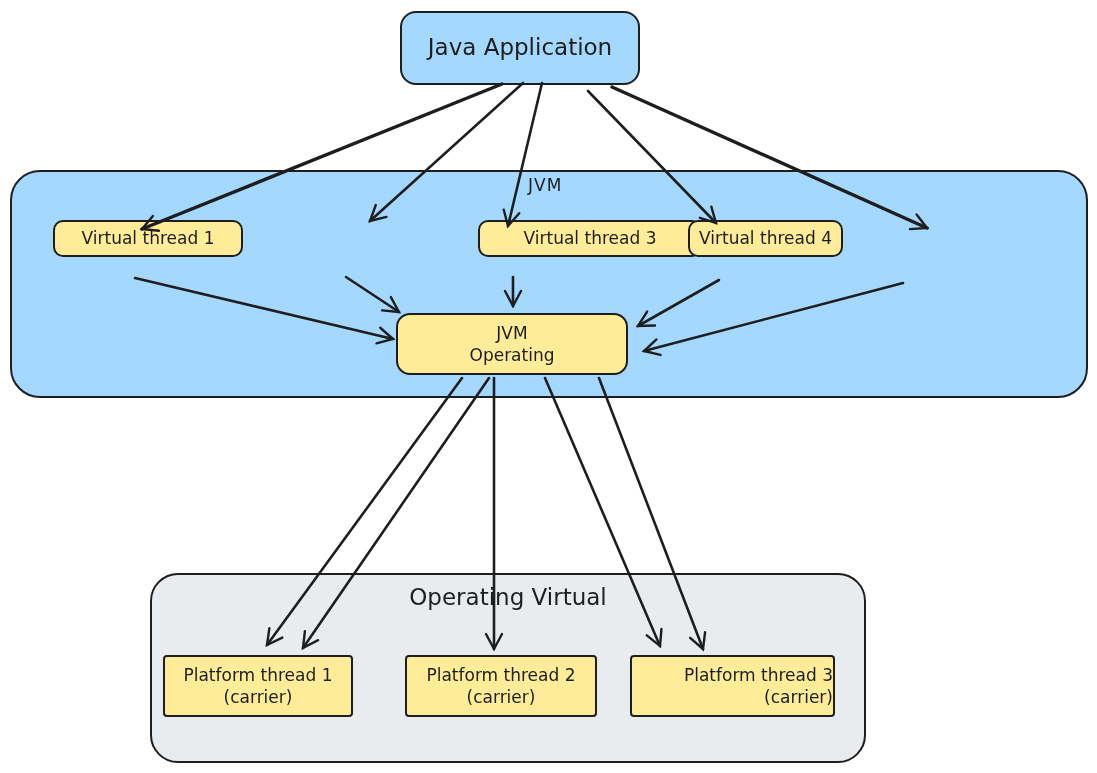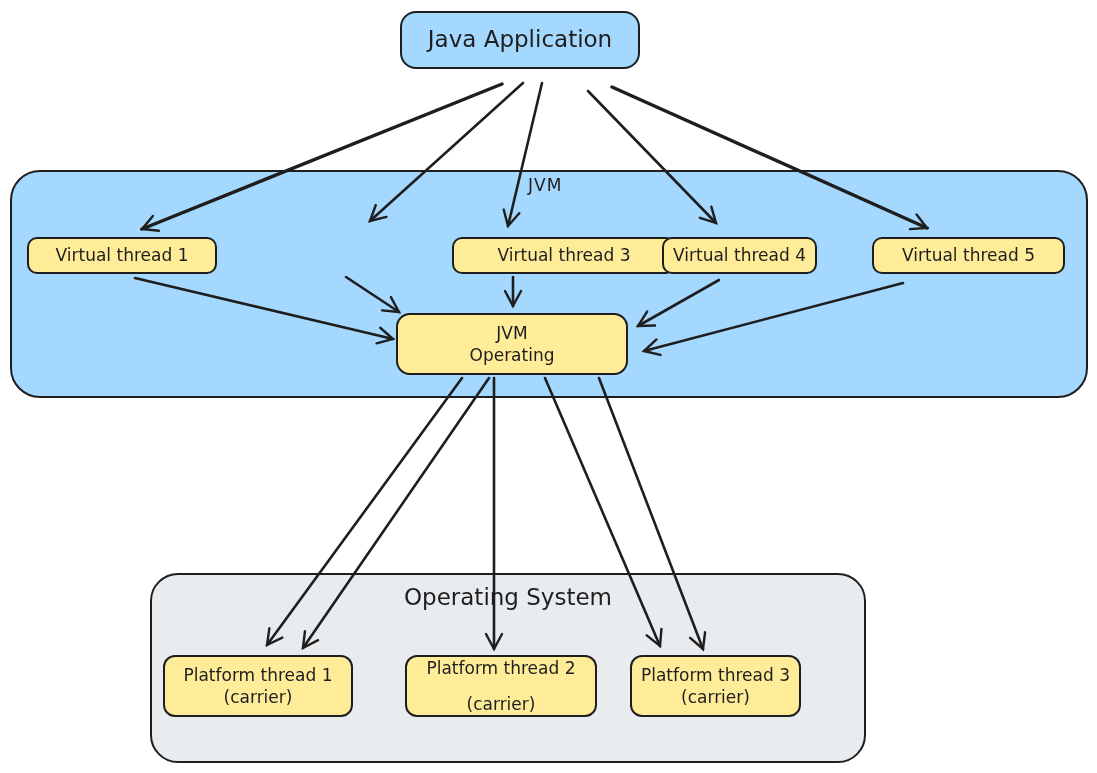--- a/index.html
+++ b/index.html
@@ -50,40 +50,40 @@
     align-items: center;
     justify-content: center;
     text-align: center;
     border: 2.5px solid #1e1e1e;
     box-sizing: border-box;
     background: #ffec99;
     z-index: 2;
     line-height: 1.3;
   }
   .app-node {
-    left: 400px; top: 11px; width: 240px; height: 58px;
+    left: 400px; top: 11px; width: 240px; height: 74px;
     border-radius: 16px;
     background: #a5d8ff;
     font-size: 23px;
   }
-  .vt { top: 237px; height: 37px; border-radius: 10px; font-size: 17px; }
+  .vt { top: 220px; height: 37px; border-radius: 10px; font-size: 17px; margin-left: 26px; }
   .vt1 { left: 27px;  width: 190px; }
   .vt2 { left: 239px; width: 193px; }
   .vt3 { left: 452px; width: 224px; }
   .vt4 { left: 662px; width: 155px; }
   .vt5 { left: 872px; width: 193px; }
   .sched {
     left: 396px; top: 313px; width: 232px; height: 62px;
     border-radius: 14px;
     font-size: 17px;
   }
-  .pt { top: 655px; height: 62px; border-radius: 12px; font-size: 17px; }
+  .pt { top: 655px; height: 62px; border-radius: 4px; font-size: 17px; }
   .pt1 { left: 163px; width: 190px; }
-  .pt2 { left: 405px; width: 192px; justify-content: space-between; }
-  .pt3 { left: 630px; width: 171px; }
+  .pt2 { left: 405px; width: 192px; }
+  .pt3 { left: 630px; width: 205px; align-items: flex-end; }
   .arrows {
     position: absolute;
     left: 0; top: 0;
     z-index: 3;
     pointer-events: none;
   }
   .arrow-line {
     stroke: #1e1e1e;
     stroke-width: 2.6;
     stroke-linecap: round;
@@ -93,37 +93,34 @@
 </style>
 </head>
 <body>
 
 <div class="canvas">
 
   <div class="container jvm-container"></div>
   <div class="container os-container"></div>
 
   <div class="container-label jvm-label">JVM</div>
-  <div class="container-label os-label">Operating System</div>
+  <div class="container-label os-label">Operating Virtual</div>
 
   <div class="node app-node">
     <span>Java Application</span>
   </div>
 
   <div class="node vt vt1">
     <span>Virtual thread 1</span>
   </div>
   <div class="node vt vt3">
     <span>Virtual thread 3</span>
   </div>
   <div class="node vt vt4">
     <span>Virtual thread 4</span>
-  </div>
-  <div class="node vt vt5">
-    <span>Virtual thread 5</span>
   </div>
 
   <div class="node sched">
     <span>JVM</span>
     <span>Operating</span>
   </div>
 
   <div class="node pt pt1">
     <span>Platform thread 1</span>
     <span>(carrier)</span>

